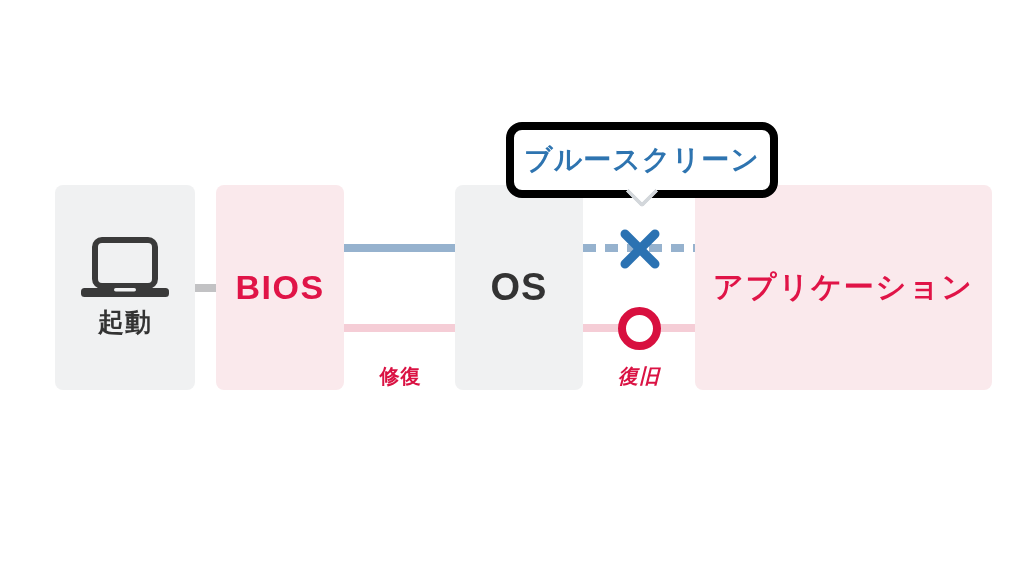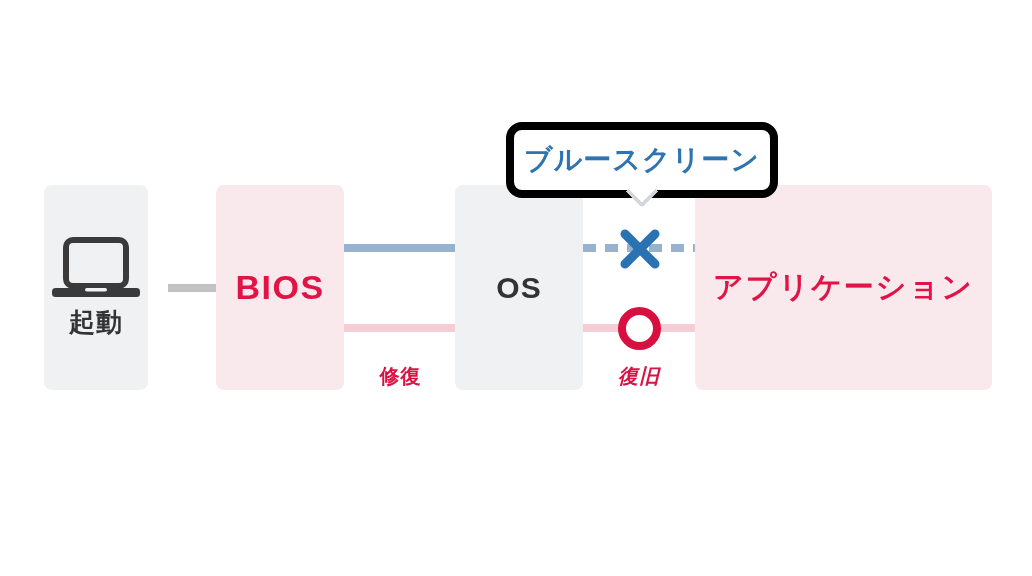--- a/index.html
+++ b/index.html
@@ -9,26 +9,26 @@
   }
   .node{
     position:absolute;top:185px;height:205px;border-radius:8px;
     display:flex;flex-direction:column;align-items:center;justify-content:center;
     z-index:1;
   }
   .node.gray{background:#f0f1f2;}
   .node.pink{background:#fae9ec;}
   .node-label{font-weight:bold;color:#333333;}
   .node-label.red{color:#e01447;}
-  #node-startup{left:44px;width:104px;}
+  #node-startup{left:55px;width:140px;}
   #node-startup .node-label{font-size:26px;margin-top:7px;letter-spacing:1px;}
   #node-bios{left:216px;width:128px;}
   #node-bios .node-label{font-size:34px;letter-spacing:1.5px;}
   #node-os{left:455px;width:128px;}
-  #node-os .node-label{font-size:30px;letter-spacing:1px;}
+  #node-os .node-label{font-size:38px;letter-spacing:1px;}
   #node-app{left:695px;width:297px;}
   #node-app .node-label{font-size:30px;letter-spacing:2px;text-align:right;}
 
   .hline{position:absolute;height:8px;z-index:0;}
   #connector-power{left:168px;top:284px;width:48px;background:#c2c2c4;}
   #line-blue-solid{left:344px;top:244px;width:113px;background:#96b2ce;}
   #line-blue-dashed{
     left:583px;top:244px;width:112px;
     background:repeating-linear-gradient(90deg,#96b2ce 0 13px,transparent 13px 22px);
   }

